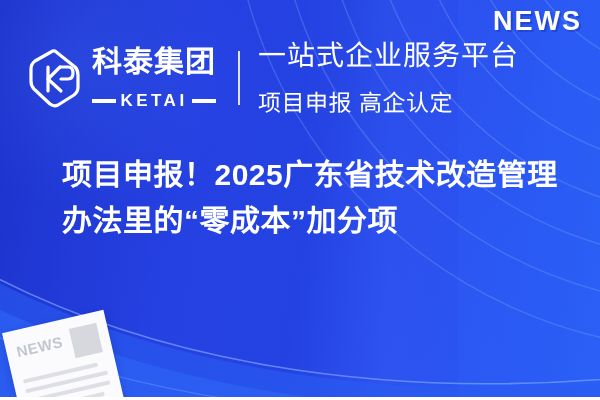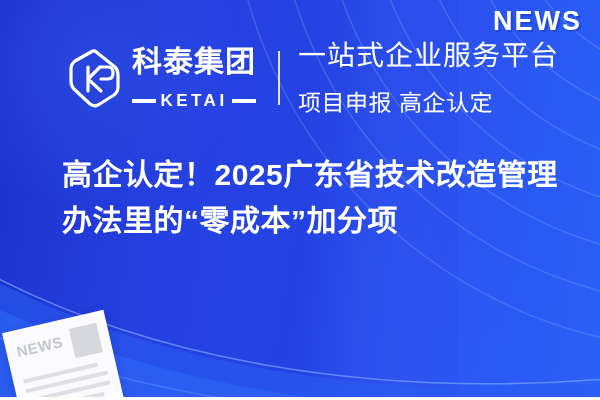--- a/index.html
+++ b/index.html
@@ -98,21 +98,21 @@
 
   
   .header {
     position: absolute;
     left: 0;
     top: 36px;
     width: 600px;
     height: 84px;
     display: flex;
     align-items: center;
-    padding-left: 68px;
+    padding-left: 28px;
     box-sizing: border-box;
   }
 
   .logo-block {
     display: flex;
     align-items: center;
     gap: 10px;
   }
   .logo-mark {
     width: 54px;
@@ -320,21 +320,21 @@
     <div class="divider"></div>
 
     <div class="tagline">
       <div class="tagline-main">一站式企业服务平台</div>
       <div class="tagline-sub">项目申报 高企认定</div>
     </div>
   </div>
 
   <div class="news-badge">NEWS</div>
 
-  <div class="headline">高企认定！2025广东省技术改造管理办法里的“零成本”加分项</div>
+  <div class="headline">项目申报！2025广东省技术改造管理办法里的“零成本”加分项</div>
 
   <div class="newspaper">
     <div class="np-top">
       <div class="np-title">NEWS</div>
       <div class="np-thumb"></div>
     </div>
     <div class="np-lines">
       <div class="np-line w90"></div>
       <div class="np-line w100"></div>
       <div class="np-line w100"></div>

